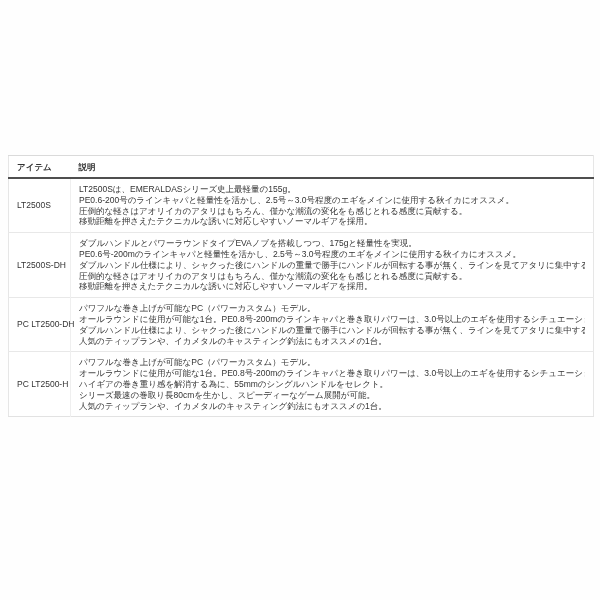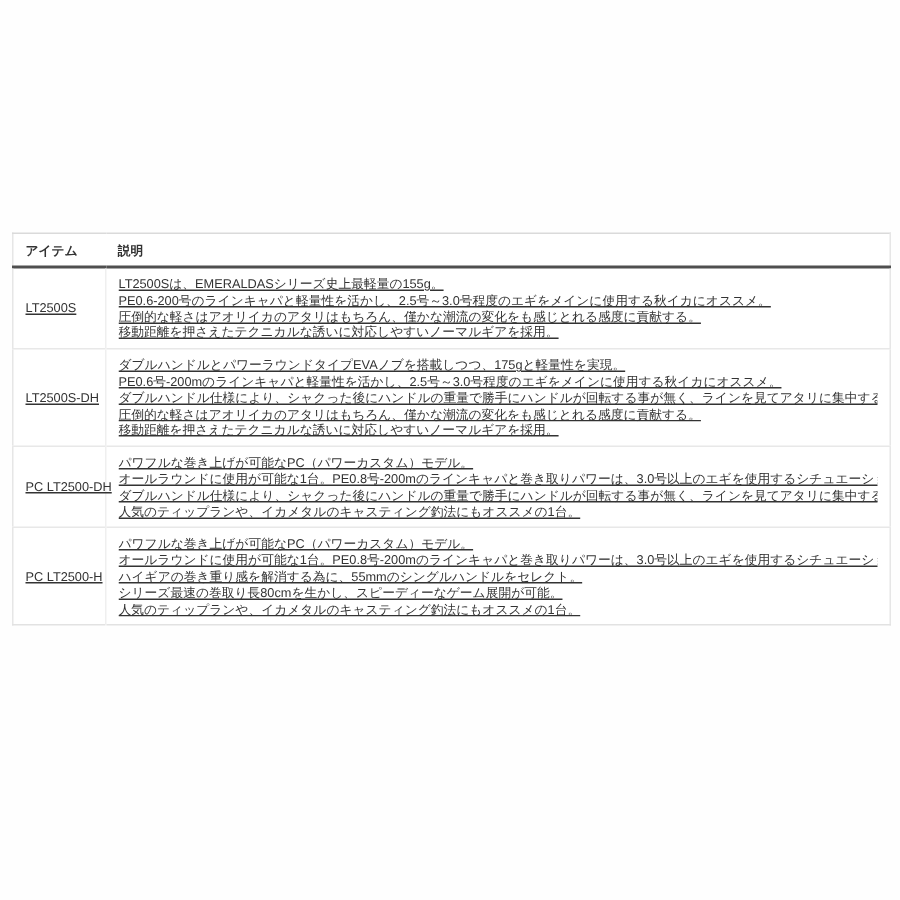--- a/index.html
+++ b/index.html
@@ -34,21 +34,20 @@
     padding:6px 8px 5px 8px;
     border-bottom:2px solid #4f4f4f;
     font-size:8.5px;
     line-height:10px;
   }
   table.spec-table td{
     vertical-align:middle;
     padding:5px 8px;
     border-top:1px solid #e8e8e8;
     line-height:10.8px;
-    text-decoration:underline;
   }
   table.spec-table tr.table-row:first-of-type td{border-top:none;}
   col.item-col{width:62px;}
   td.item-cell{
     color:#333;
     white-space:nowrap;
     padding-left:8px;
     border-right:1px solid #efefef;
     margin-left:12px;
   }

